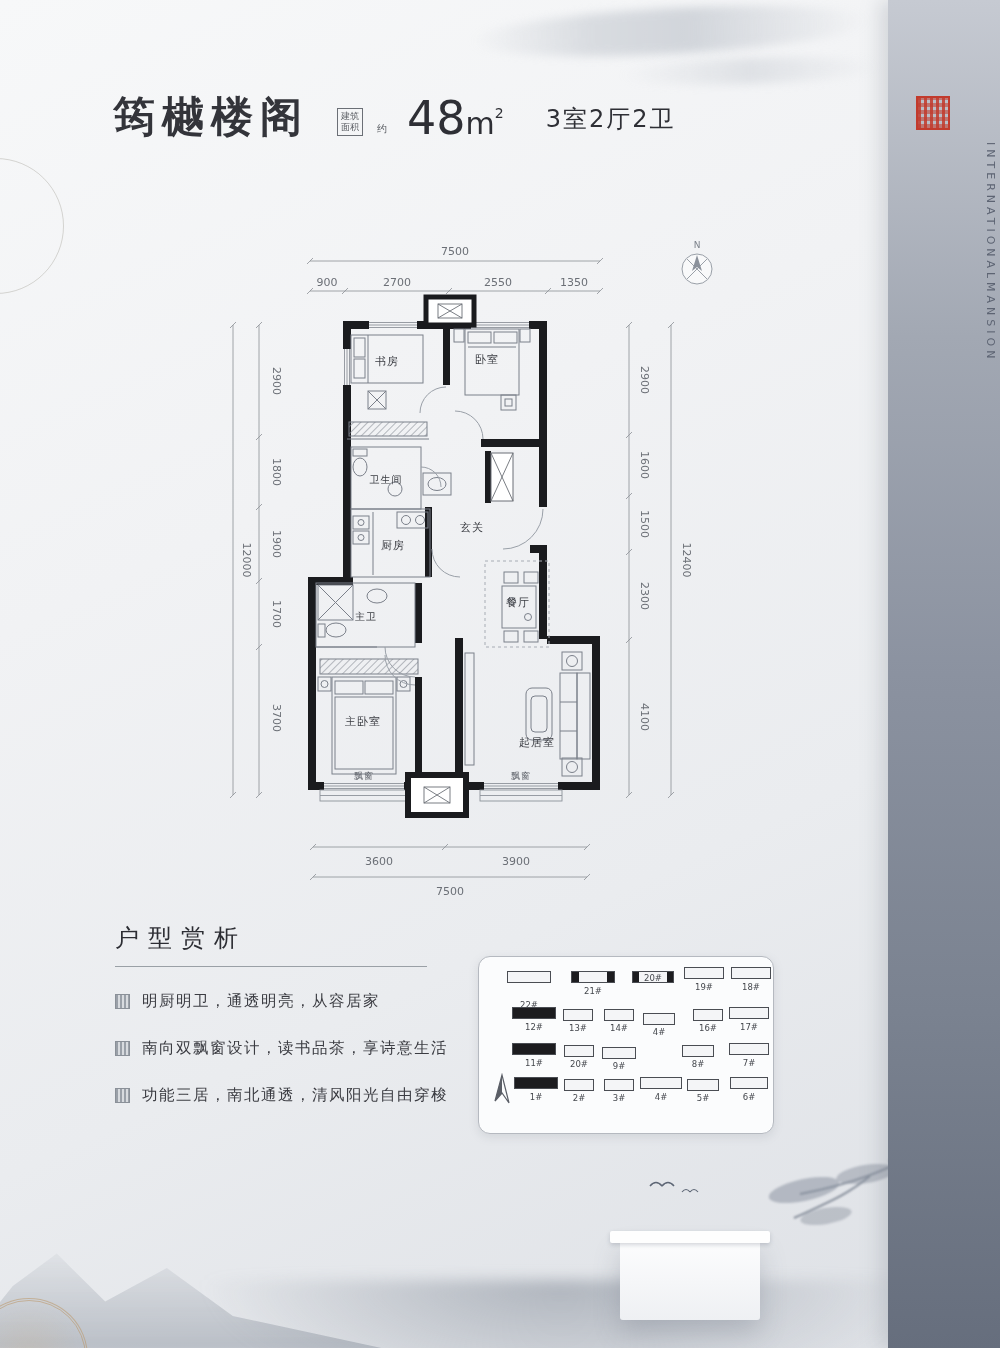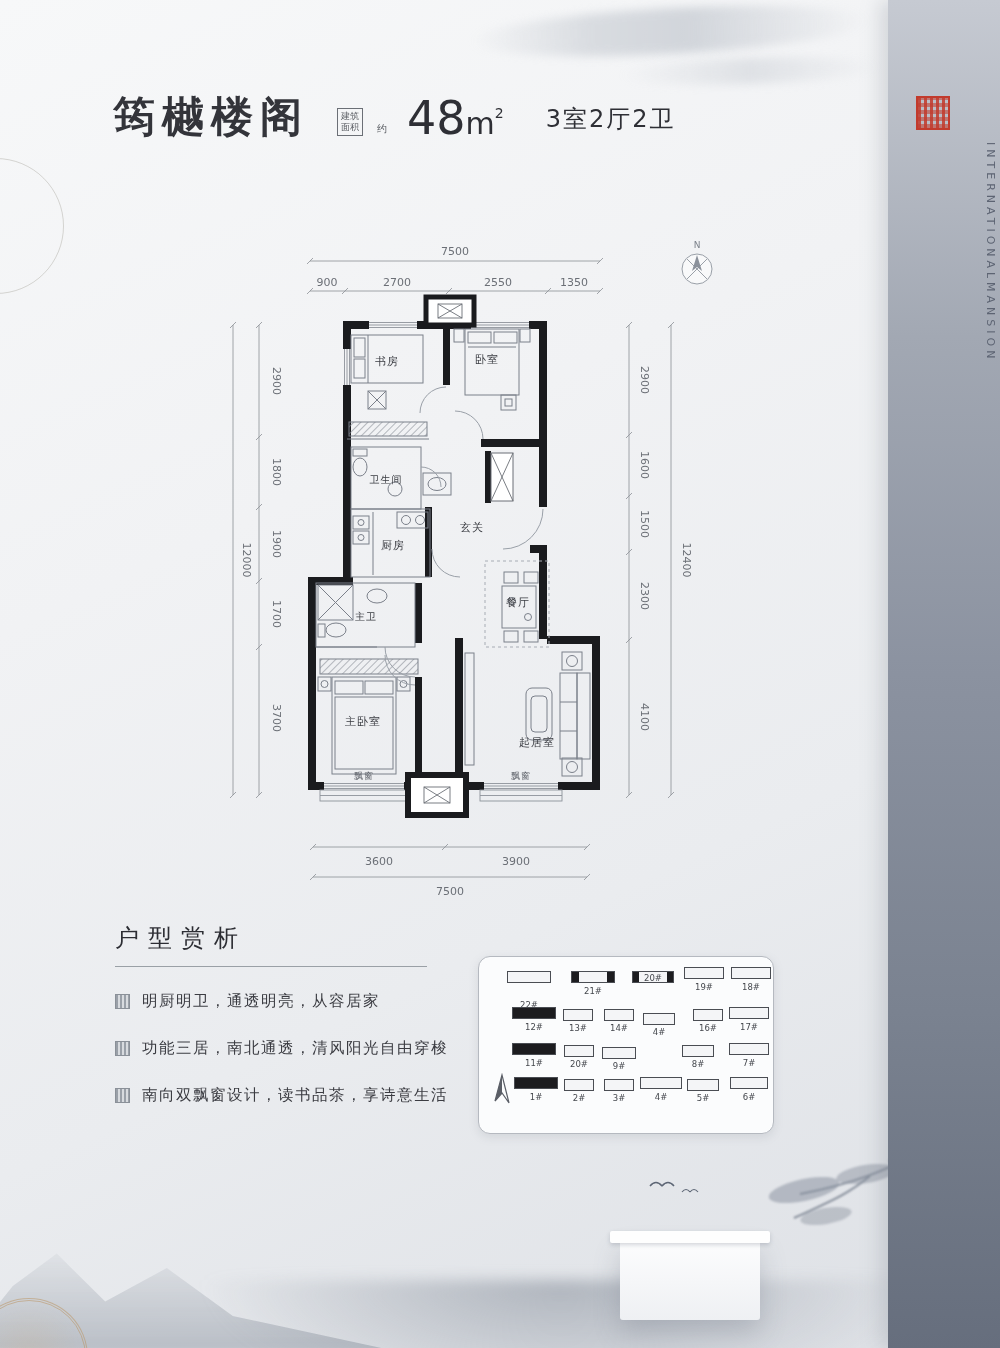--- a/index.html
+++ b/index.html
@@ -329,25 +329,25 @@
   <div class="analysis">
     <h2>户型赏析</h2>
     <div class="rule"></div>
     <ul>
       <li>
           <span class="bullet-ico"></span>
           <span>明厨明卫，通透明亮，从容居家</span>
         </li>
       <li>
           <span class="bullet-ico"></span>
-          <span>功能三居，南北通透，清风阳光自由穿梭</span>
+          <span>南向双飘窗设计，读书品茶，享诗意生活</span>
         </li>
       <li>
           <span class="bullet-ico"></span>
-          <span>南向双飘窗设计，读书品茶，享诗意生活</span>
+          <span>功能三居，南北通透，清风阳光自由穿梭</span>
         </li>
     </ul>
   </div>
 
   <div class="siteplan">
 
     <div class="bldg" style="left:28px;top:14px;width:44px"></div>
       <span class="bldg-label" style="left:50px;top:43px">22#</span>
     <div class="bldg cap" style="left:92px;top:14px;width:44px"></div>
       <span class="bldg-label" style="left:114px;top:29px">21#</span>

